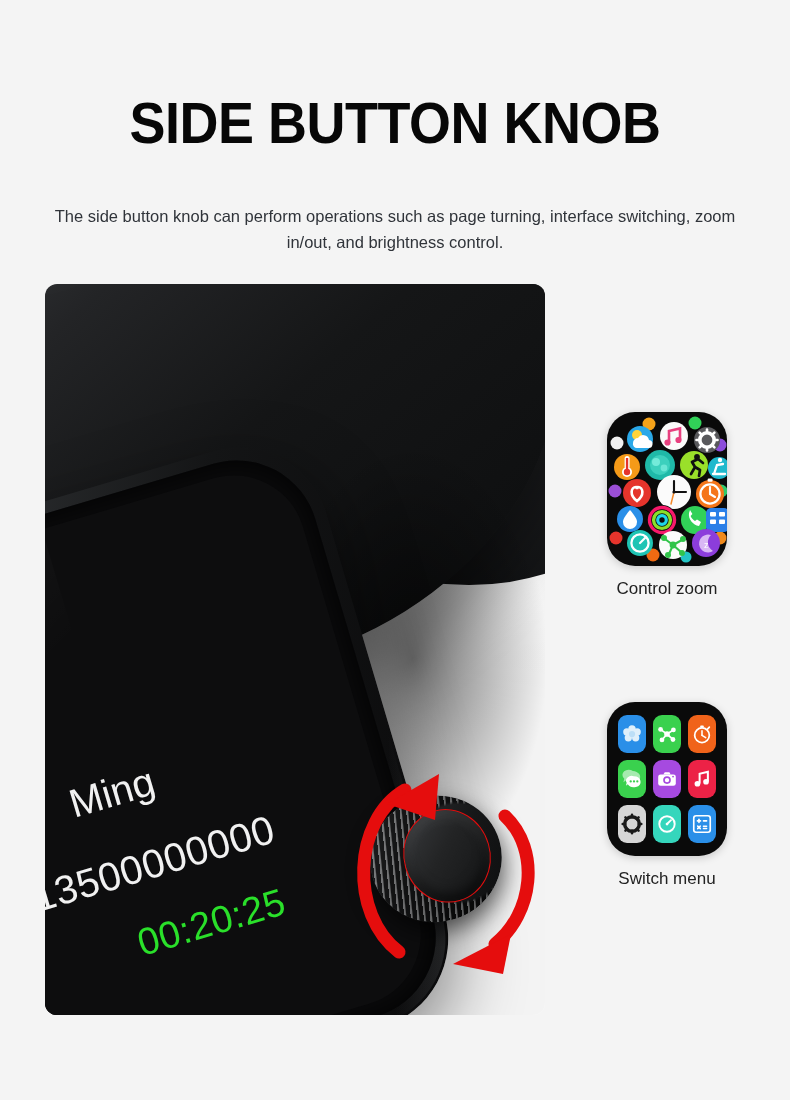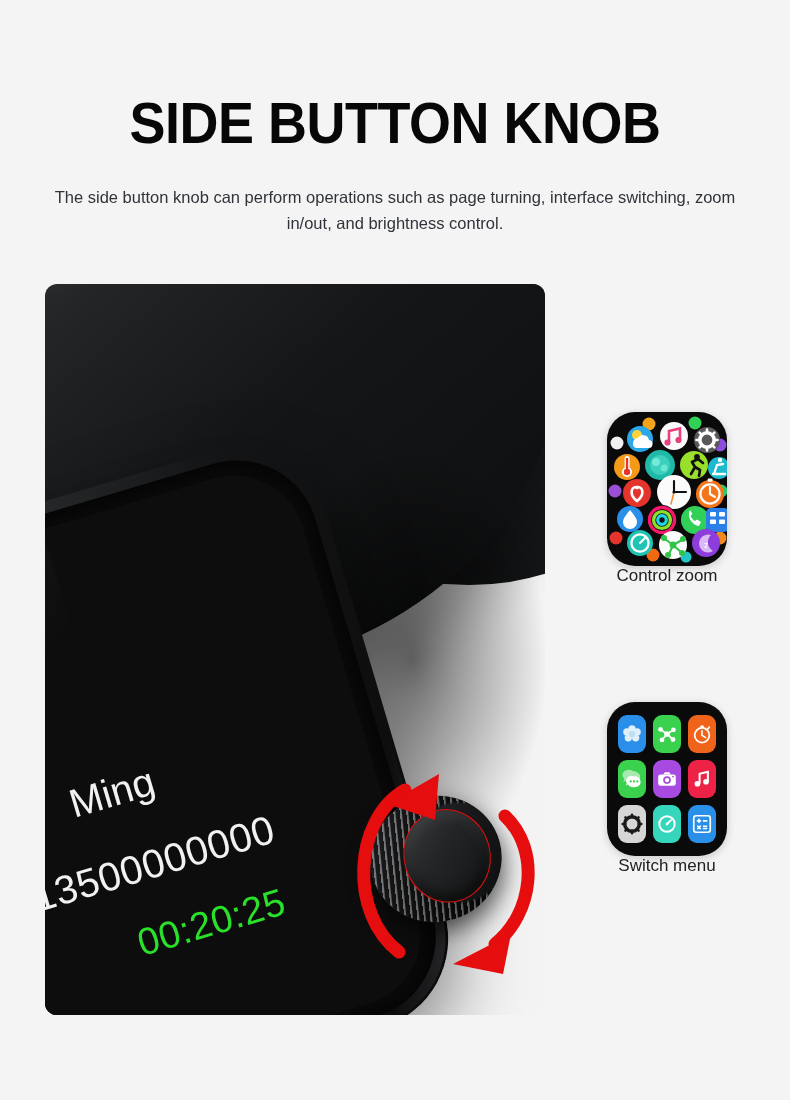--- a/index.html
+++ b/index.html
@@ -11,21 +11,21 @@
 
   
   .header{ position:absolute; left:0; top:8px; width:790px; text-align:center; }
   .title{
     font-size:58px; font-weight:700; letter-spacing:-0.5px;
     line-height:1; color:#070707; margin-top:86px;
     transform:scaleX(.93); transform-origin:center;
     font-family:"Liberation Sans", sans-serif;
   }
   .subtitle{
-    margin-top:33px; font-size:16.5px; line-height:1.55; color:#30343a;
+    margin-top:52px; font-size:16.5px; line-height:1.55; color:#30343a;
     width:720px; margin-left:auto; margin-right:auto; font-weight:400;
   }
 
   
   .photo{
     position:absolute; left:45px; top:284px; width:500px; height:731px;
     border-radius:12px; overflow:hidden; background:#fbfbfb;
   }
   
   .photo .backdrop{
@@ -144,21 +144,21 @@
 
   
   .mock{ position:absolute; width:200px; text-align:center; left:567px; }
   .mock.one{ top:412px; }
   .mock.two{ top:702px; }
   .watch-mini{
     width:120px; height:154px; margin:0 auto;
     background:#0a0a0a; border-radius:28px; position:relative; overflow:hidden;
     box-shadow:0 2px 8px rgba(0,0,0,.18);
   }
-  .caption{ font-size:17px; color:#222; font-weight:400; }
+  .caption{ margin-top:13px; font-size:17px; color:#222; font-weight:400; }
 
   .honey{ position:absolute; inset:0; }
   .grid9{ position:absolute; inset:0; padding:13px 11px;
           display:grid; grid-template-columns:repeat(3,1fr); grid-template-rows:repeat(3,1fr);
           gap:7px 7px; }
   .tile{ border-radius:9px; display:flex; align-items:center; justify-content:center; }
 </style>
 </head>
 <body>
 

